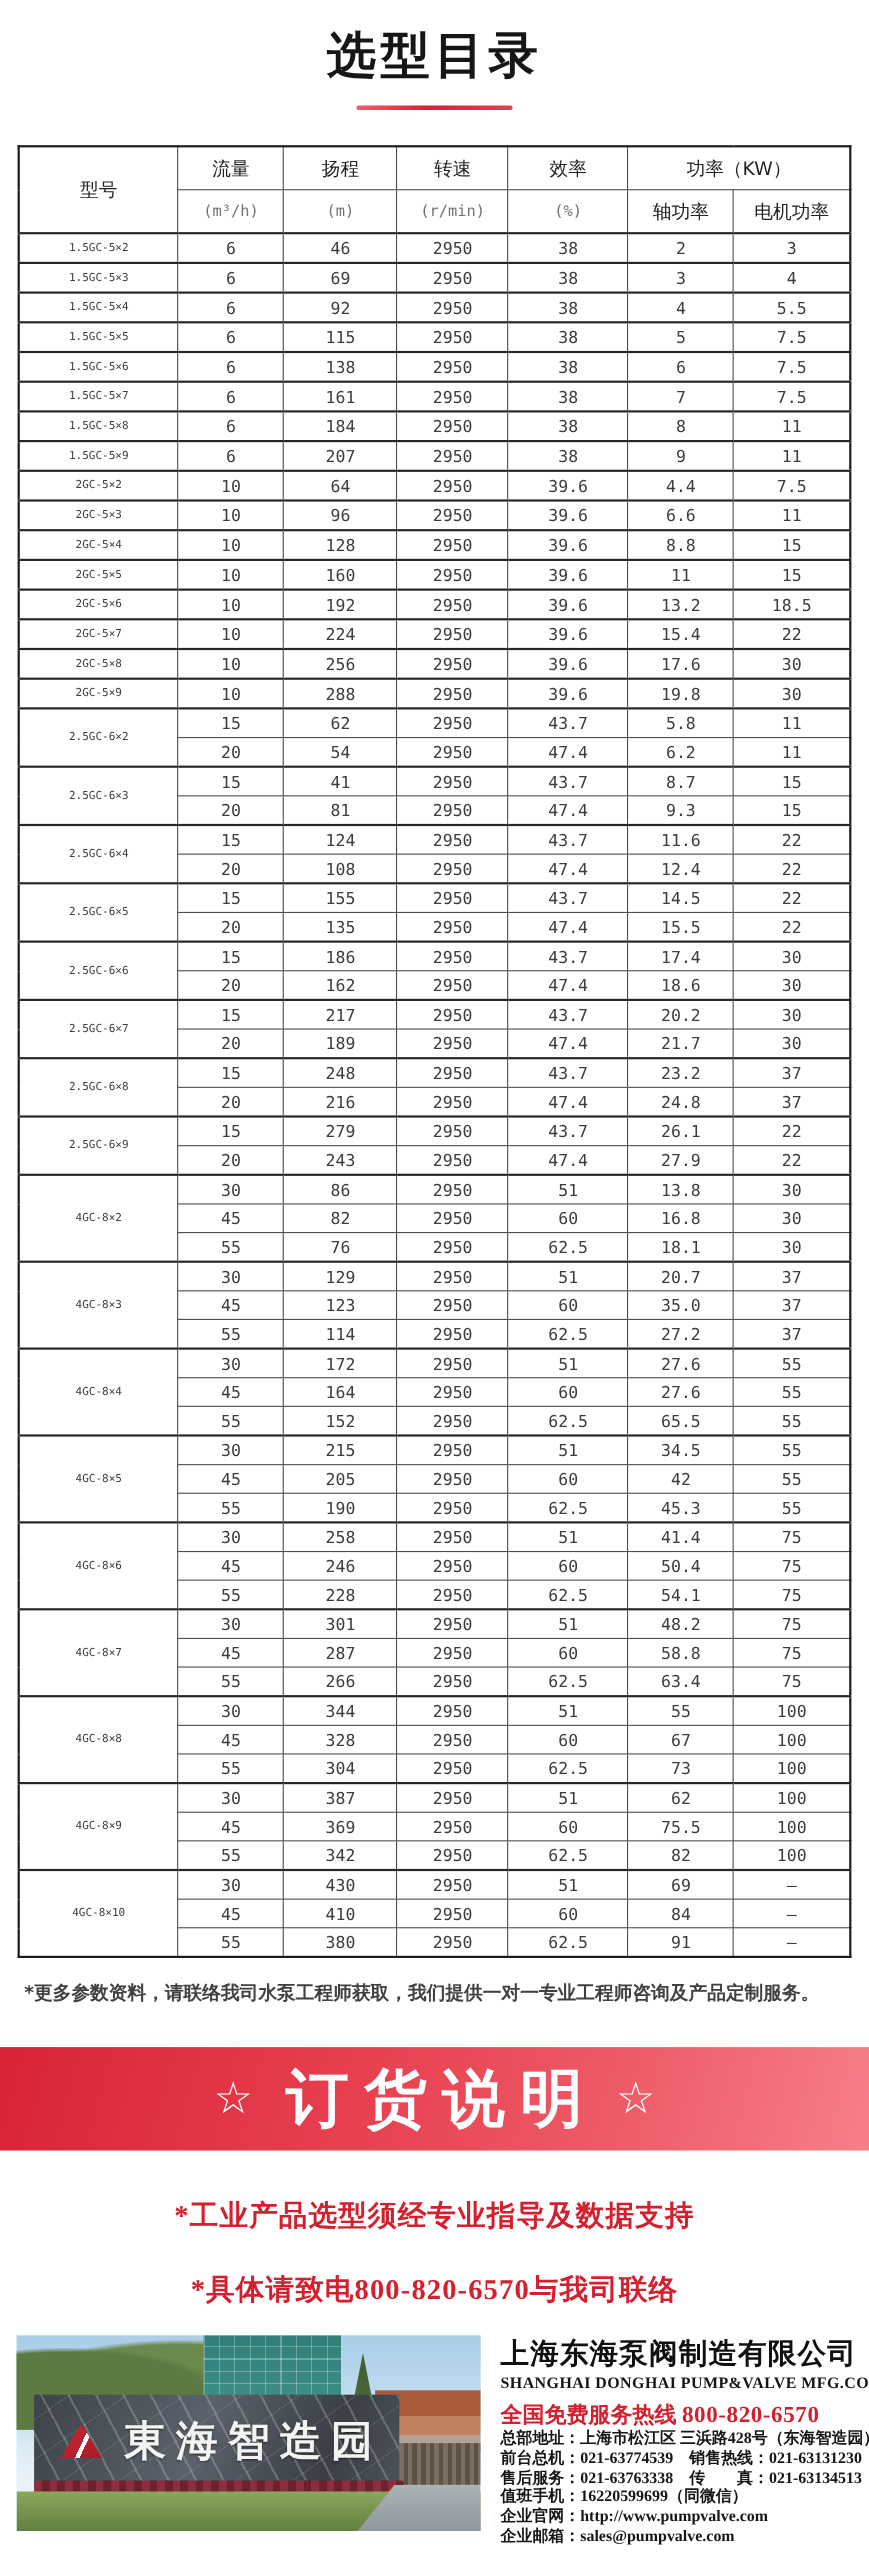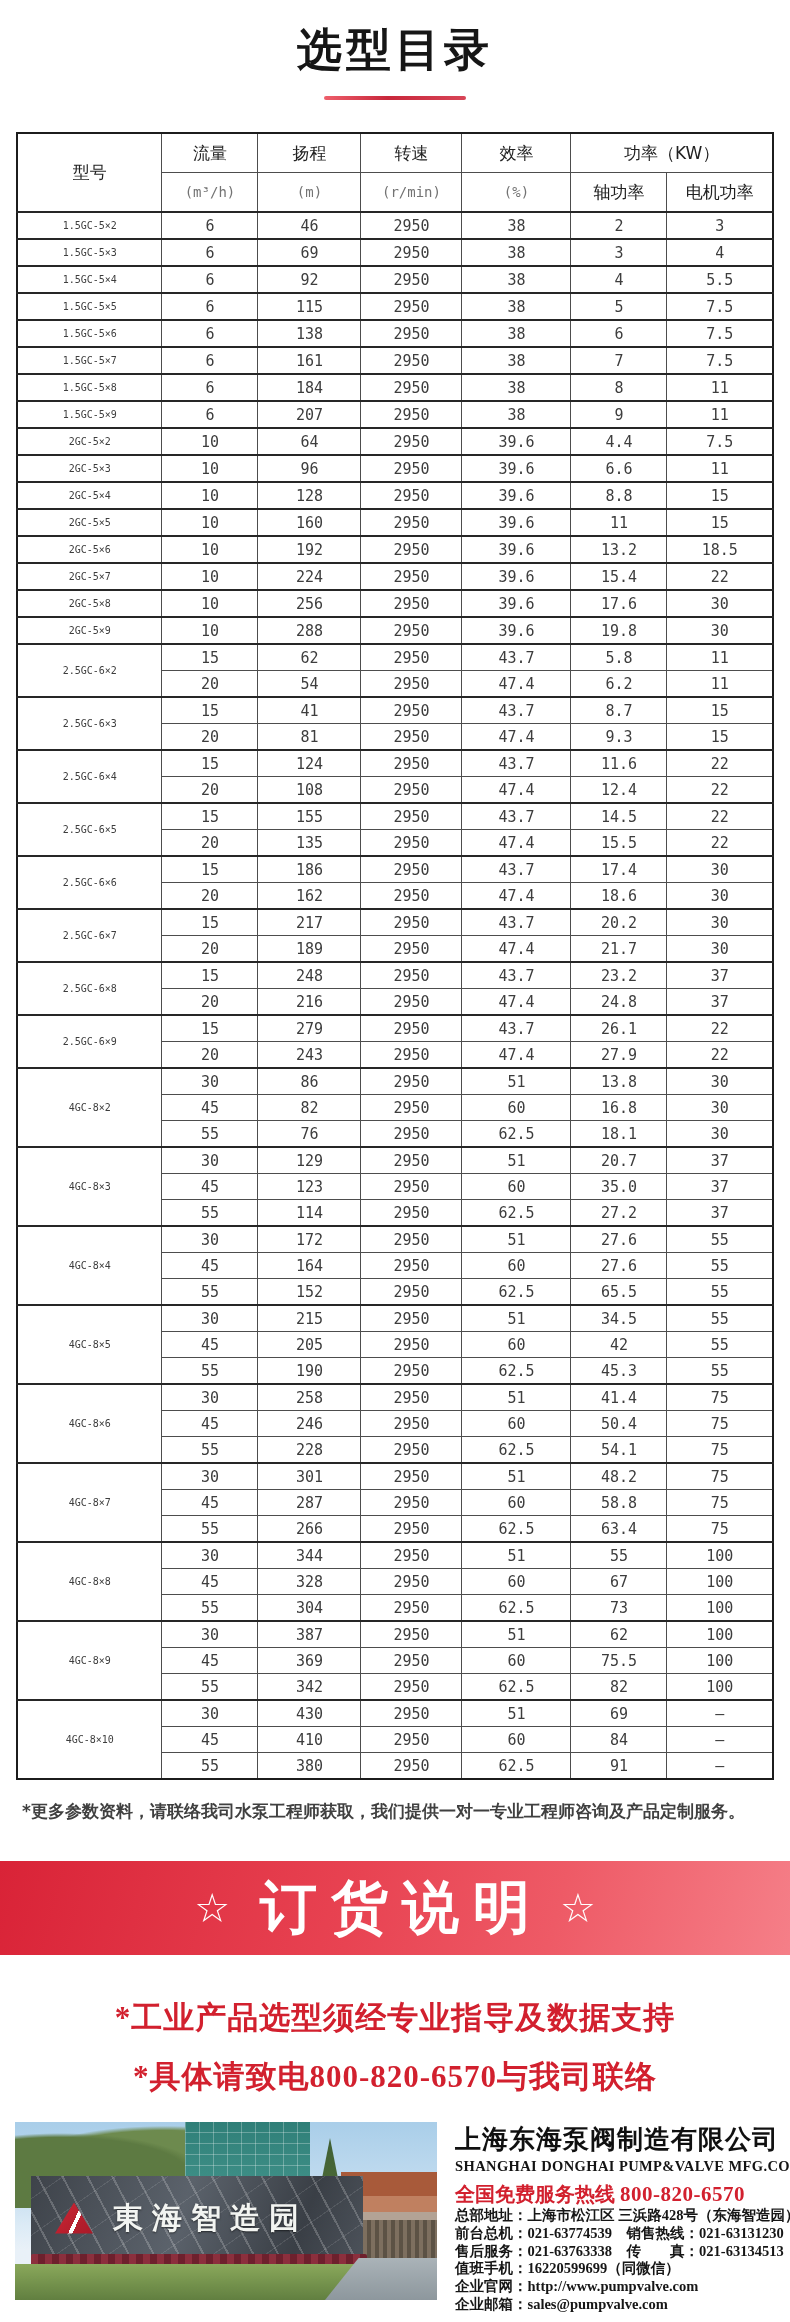--- a/index.html
+++ b/index.html
@@ -29,24 +29,24 @@
   .footnote{margin:20px 0 0 22px;font-size:17px;font-weight:bold;color:#404040;
               font-family:"DejaVu Sans",sans-serif;}
 
   
   .banner{margin-top:38px;width:790px;height:94px;display:flex;align-items:center;justify-content:center;
               background:linear-gradient(105deg,#d92337 0%,#e84352 45%,#ee5a66 70%,#f57f88 100%);
               color:#fff;font-weight:bold;font-family:"DejaVu Sans",sans-serif;}
   .banner .star{font-size:40px;margin:0 16px;font-weight:normal;}
   .banner .banner-title{font-size:57px;letter-spacing:14px;text-indent:14px;}
 
-  .slogan{margin:0;text-align:center;color:#d2202e;font-weight:bold;font-size:31px;
+  .slogan{margin:0;text-align:center;color:#d2202e;font-weight:bold;font-size:26px;
               font-family:"Liberation Serif",serif;letter-spacing:1px;}
   .slogan.first{margin-top:42px;}
-  .slogan.second{margin-top:17px;}
+  .slogan.second{margin-top:32px;}
 
   
   .company{margin:24px 0 0 15px;display:flex;}
   .photo{position:relative;width:422px;height:178px;overflow:hidden;flex:none;
          background:linear-gradient(180deg,#a9cee9 0%,#c6def0 40%,#dcebf6 58%,#e9f1f8 72%);}
   .ph-trees{position:absolute;left:-30px;top:2px;width:250px;height:84px;
          background:radial-gradient(ellipse at 30% 60%,#5d7a42 0 52%,rgba(0,0,0,0) 58%),
                     radial-gradient(ellipse at 72% 45%,#6d8a4e 0 48%,rgba(0,0,0,0) 55%);}
   .ph-glass{position:absolute;left:170px;top:0;width:125px;height:88px;
          background-image:repeating-linear-gradient(90deg,rgba(255,255,255,.28) 0 1px,rgba(0,0,0,0) 1px 14px),
@@ -59,21 +59,21 @@
   .ph-gate{position:absolute;right:0;top:98px;width:82px;height:38px;
          background:repeating-linear-gradient(90deg,#7d6f5f 0 4px,#5c5245 4px 8px);}
   .ph-wall{position:absolute;left:16px;top:54px;width:332px;height:84px;display:flex;align-items:center;
          background-image:repeating-linear-gradient(62deg,rgba(255,255,255,.20) 0 2px,rgba(255,255,255,0) 2px 22px),
                           repeating-linear-gradient(-35deg,rgba(255,255,255,.10) 0 1px,rgba(0,0,0,0) 1px 30px),
                           linear-gradient(110deg,#3e434a,#5b626b 45%,#3a3f46 80%,#4c525a);}
   .ph-logo{width:38px;height:31px;margin-left:24px;flex:none;
          background-image:linear-gradient(115deg,rgba(0,0,0,0) 0 52%,#ffffff 52% 60%,rgba(0,0,0,0) 60%),
                           linear-gradient(135deg,#cc2534,#a81a28);
          clip-path:polygon(50% 0,100% 100%,0 100%);}
-  .ph-sign{color:#f2f4f1;font-size:30px;font-weight:bold;letter-spacing:9px;margin-left:20px;
+  .ph-sign{color:#f2f4f1;font-size:38px;font-weight:bold;letter-spacing:9px;margin-left:20px;
          font-family:"DejaVu Sans",sans-serif;text-shadow:0 1px 2px rgba(0,0,0,.55);white-space:nowrap;}
   .ph-shrubs{position:absolute;left:16px;top:132px;width:336px;height:14px;border-radius:2px;
          background:repeating-linear-gradient(90deg,#8c2f3d 0 7px,#6e202d 7px 14px);}
   .ph-grass{position:absolute;left:0;top:142px;width:422px;height:36px;
          background:linear-gradient(180deg,#8aa85b,#617f40);}
   .ph-drive{position:absolute;right:0;top:136px;width:112px;height:42px;
          background:linear-gradient(180deg,#aab3b8,#8d979d);clip-path:polygon(30% 0,100% 0,100% 100%,0 100%);}
 
   .info{margin-left:18px;padding-top:2px;width:340px;}
   .cn-name{font-size:26px;line-height:30px;font-weight:bold;color:#101010;letter-spacing:1px;

